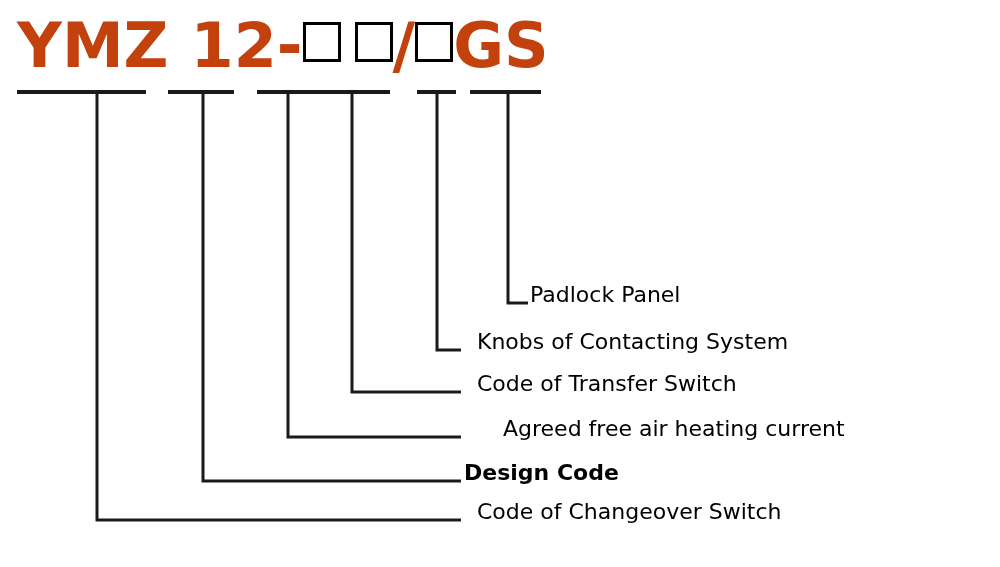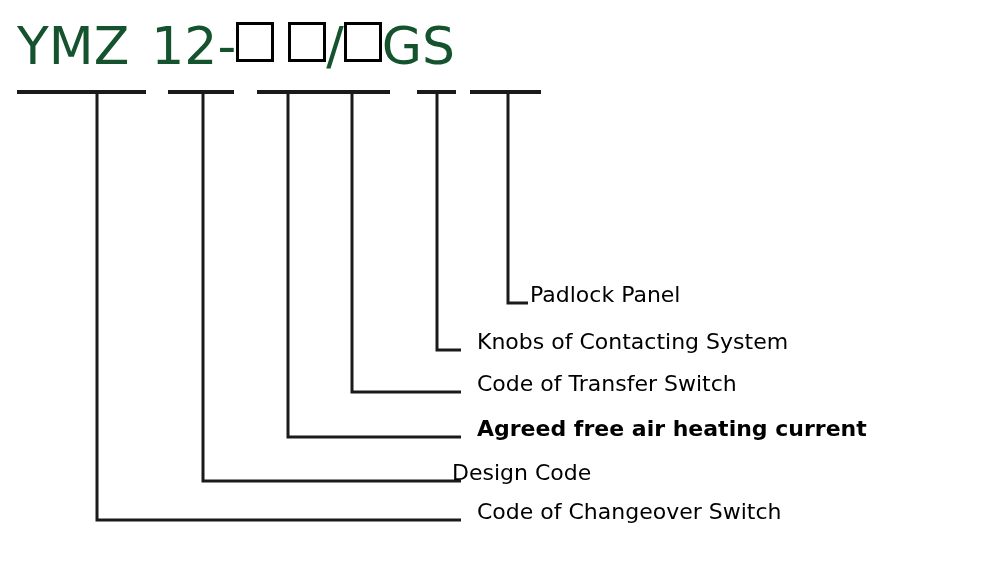--- a/index.html
+++ b/index.html
@@ -23,24 +23,24 @@
     position: absolute;
     left: 17px;
     top: 8px;
     height: 76px;
     display: flex;
     align-items: center;
     white-space: pre;
   }
   .code-text {
     font-family: "DejaVu Sans", sans-serif;
-    font-size: 52px;
-    font-weight: 400;
+    font-size: 62px;
+    font-weight: 700;
     line-height: 1;
-    color: #14532d;
+    color: #c2410c;
     letter-spacing: 0px;
   }
   .code-box {
     display: inline-block;
     width: 38px;
     height: 40px;
     border: 3px solid #000000;
     box-sizing: border-box;
     vertical-align: middle;
     position: relative;
@@ -114,19 +114,19 @@
       </g>
     </g>
   </svg>
 
   <div class="leader-label" style="left:530px; top:284px;">Padlock Panel</div>
 
   <div class="leader-label" style="left:477px; top:331px;">Knobs of Contacting System</div>
 
   <div class="leader-label" style="left:477px; top:373px;text-align:center;">Code of Transfer Switch</div>
 
-  <div class="leader-label" style="left:477px; top:418px;font-weight:bold;">Agreed free air heating current</div>
+  <div class="leader-label" style="left:503px; top:418px;">Agreed free air heating current</div>
 
-  <div class="leader-label" style="left:452px; top:462px;">Design Code</div>
+  <div class="leader-label" style="left:464px; top:462px;font-weight:bold;">Design Code</div>
 
   <div class="leader-label" style="left:477px; top:501px;text-align:center;">Code of Changeover Switch</div>
 
 </div>
 
 </body></html>

